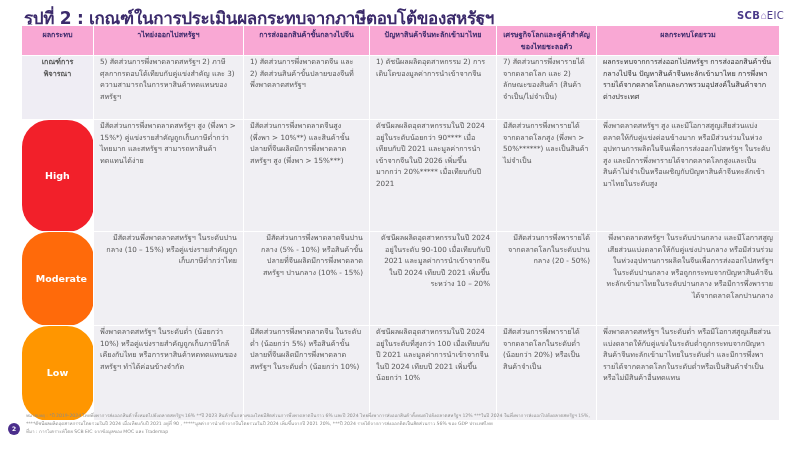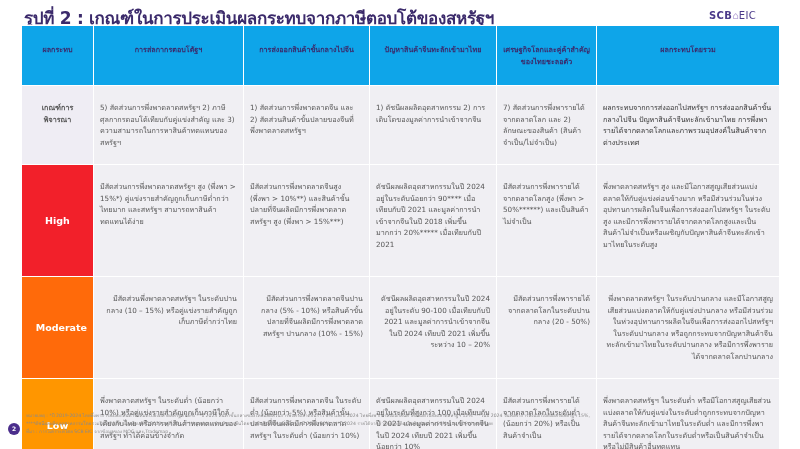--- a/index.html
+++ b/index.html
@@ -5,51 +5,51 @@
   * { box-sizing: border-box; margin: 0; padding: 0; }
   html, body { width: 800px; height: 449px; overflow: hidden; background: #ffffff; }
   body { position: relative; font-family: "DejaVu Sans", sans-serif; color: #3a3a3a; }
 
   .title {
     position: absolute; left: 24px; top: 4px;
     font-size: 17px; font-weight: bold; color: #3b2a6b;
     letter-spacing: -0.3px; white-space: nowrap;
   }
   .logo {
-    position: absolute; right: 44px; top: 10px;
+    position: absolute; right: 16px; top: 10px;
     font-size: 10px; font-weight: bold; color: #4b3a8a; letter-spacing: 0.3px;
   }
   .logo .house { color: #b9a7d9; font-weight: normal; }
   .logo .eic { color: #4b3a8a; font-weight: normal; }
 
   table.grid {
     position: absolute; left: 21px; top: 25px;
     width: 758px; border-collapse: collapse; table-layout: fixed;
   }
   table.grid th, table.grid td {
     border: 1px solid #ffffff;
     font-size: 7.2px; line-height: 11.5px; vertical-align: top;
   }
   table.grid th {
-    background: #0ea5e9; color: #3b2a6b; font-weight: bold;
-    text-align: center; padding: 18px 4px; height: 21px;
+    background: #f9a8d4; color: #3b2a6b; font-weight: bold;
+    text-align: center; padding: 3px 4px; height: 21px;
   }
-  table.grid td { background: #f0eff3; padding: 16px 6px; color: #555; }
+  table.grid td { background: #f0eff3; padding: 0 6px; color: #555; }
   table.grid tr.crit td { height: 64px; }
   table.grid tr.high td { height: 112px; }
   table.grid tr.mod td { height: 94px; text-align: right; }
   table.grid tr.low td { height: 95px; }
 
   td.rowhead {
     text-align: center; font-weight: bold; color: #3b2a6b;
     background: #efedf4 !important;
   }
   td.level {
     text-align: center; vertical-align: middle !important;
-    color: #ffffff !important; font-weight: bold; font-size: 9.5px !important;
+    color: #ffffff !important; font-weight: bold; font-size: 9.5px !important; border-radius: 27px;
   }
   td.level.high { background: #f2202a !important; }
   td.level.moderate { background: #ff6a0a !important; }
   td.level.low { background: #ff9600 !important; }
   td.bold { font-weight: normal; color: #333 !important; }
 
   .footnote {
     position: absolute; left: 26px; top: 412px; width: 760px;
     font-size: 4.6px; line-height: 8px; color: #8a8a8a;
   }
@@ -74,41 +74,41 @@
     <col style="width:72px">
     <col style="width:150px">
     <col style="width:126px">
     <col style="width:127px">
     <col style="width:100px">
     <col style="width:183px">
   </colgroup>
   <thead>
     <tr>
       <th>ผลกระทบ</th>
-      <th>การส่ลกากรตอบโตัฐฯ</th>
+      <th>าไทย่งออกไปสหรัฐฯ</th>
       <th>การส่งออกสินค้าขั้นกลางไปจีน</th>
       <th>ปัญหาสินค้าจีนทะลักเข้ามาไทย</th>
       <th>เศรษฐกิจโลกและคู่ค้าสำคัญของไทยชะลอตัว</th>
       <th>ผลกระทบโดยรวม</th>
     </tr>
   </thead>
   <tbody>
     <tr class="crit">
       <td class="rowhead">เกณฑ์การพิจารณา</td>
       <td>5) สัดส่วนการพึ่งพาตลาดสหรัฐฯ 2) ภาษีศุลกากรตอบโต้เทียบกับคู่แข่งสำคัญ และ 3) ความสามารถในการหาสินค้าทดแทนของสหรัฐฯ</td>
       <td>1) สัดส่วนการพึ่งพาตลาดจีน และ 2) สัดส่วนสินค้าขั้นปลายของจีนที่พึ่งพาตลาดสหรัฐฯ</td>
       <td>1) ดัชนีผลผลิตอุตสาหกรรม 2) การเติบโตของมูลค่าการนำเข้าจากจีน</td>
       <td>7) สัดส่วนการพึ่งพารายได้จากตลาดโลก และ 2) ลักษณะของสินค้า (สินค้าจำเป็น/ไม่จำเป็น)</td>
       <td class="bold">ผลกระทบจากการส่งออกไปสหรัฐฯ การส่งออกสินค้าขั้นกลางไปจีน ปัญหาสินค้าจีนทะลักเข้ามาไทย การพึ่งพารายได้จากตลาดโลกและภาพรวมอุปสงค์ในสินค้าจากต่างประเทศ</td>
     </tr>
     <tr class="high">
       <td class="level high">High</td>
       <td>มีสัดส่วนการพึ่งพาตลาดสหรัฐฯ สูง (พึ่งพา &gt; 15%*) คู่แข่งรายสำคัญถูกเก็บภาษีต่ำกว่าไทยมาก และสหรัฐฯ สามารถหาสินค้าทดแทนได้ง่าย</td>
       <td>มีสัดส่วนการพึ่งพาตลาดจีนสูง (พึ่งพา &gt; 10%**) และสินค้าขั้นปลายที่จีนผลิตมีการพึ่งพาตลาดสหรัฐฯ สูง (พึ่งพา &gt; 15%***)</td>
-      <td>ดัชนีผลผลิตอุตสาหกรรมในปี 2024 อยู่ในระดับน้อยกว่า 90**** เมื่อเทียบกับปี 2021 และมูลค่าการนำเข้าจากจีนในปี 2018 เพิ่มขึ้นมากกว่า 20%***** เมื่อเทียบกับปี 2021</td>
+      <td>ดัชนีผลผลิตอุตสาหกรรมในปี 2024 อยู่ในระดับน้อยกว่า 90**** เมื่อเทียบกับปี 2021 และมูลค่าการนำเข้าจากจีนในปี 2026 เพิ่มขึ้นมากกว่า 20%***** เมื่อเทียบกับปี 2021</td>
       <td>มีสัดส่วนการพึ่งพารายได้จากตลาดโลกสูง (พึ่งพา &gt; 50%******) และเป็นสินค้าไม่จำเป็น</td>
       <td>พึ่งพาตลาดสหรัฐฯ สูง และมีโอกาสสูญเสียส่วนแบ่งตลาดให้กับคู่แข่งค่อนข้างมาก หรือมีส่วนร่วมในห่วงอุปทานการผลิตในจีนเพื่อการส่งออกไปสหรัฐฯ ในระดับสูง และมีการพึ่งพารายได้จากตลาดโลกสูงและเป็นสินค้าไม่จำเป็นหรือเผชิญกับปัญหาสินค้าจีนทะลักเข้ามาไทยในระดับสูง</td>
     </tr>
     <tr class="mod">
       <td class="level moderate">Moderate</td>
       <td>มีสัดส่วนพึ่งพาตลาดสหรัฐฯ ในระดับปานกลาง (10 – 15%) หรือคู่แข่งรายสำคัญถูกเก็บภาษีต่ำกว่าไทย</td>
       <td>มีสัดส่วนการพึ่งพาตลาดจีนปานกลาง (5% - 10%) หรือสินค้าขั้นปลายที่จีนผลิตมีการพึ่งพาตลาดสหรัฐฯ ปานกลาง (10% - 15%)</td>
       <td>ดัชนีผลผลิตอุตสาหกรรมในปี 2024 อยู่ในระดับ 90-100 เมื่อเทียบกับปี 2021 และมูลค่าการนำเข้าจากจีนในปี 2024 เทียบปี 2021 เพิ่มขึ้นระหว่าง 10 – 20%</td>
       <td>มีสัดส่วนการพึ่งพารายได้จากตลาดโลกในระดับปานกลาง (20 - 50%)</td>
       <td>พึ่งพาตลาดสหรัฐฯ ในระดับปานกลาง และมีโอกาสสูญเสียส่วนแบ่งตลาดให้กับคู่แข่งปานกลาง หรือมีส่วนร่วมในห่วงอุปทานการผลิตในจีนเพื่อการส่งออกไปสหรัฐฯ ในระดับปานกลาง หรือถูกกระทบจากปัญหาสินค้าจีนทะลักเข้ามาไทยในระดับปานกลาง หรือมีการพึ่งพารายได้จากตลาดโลกปานกลาง</td>

